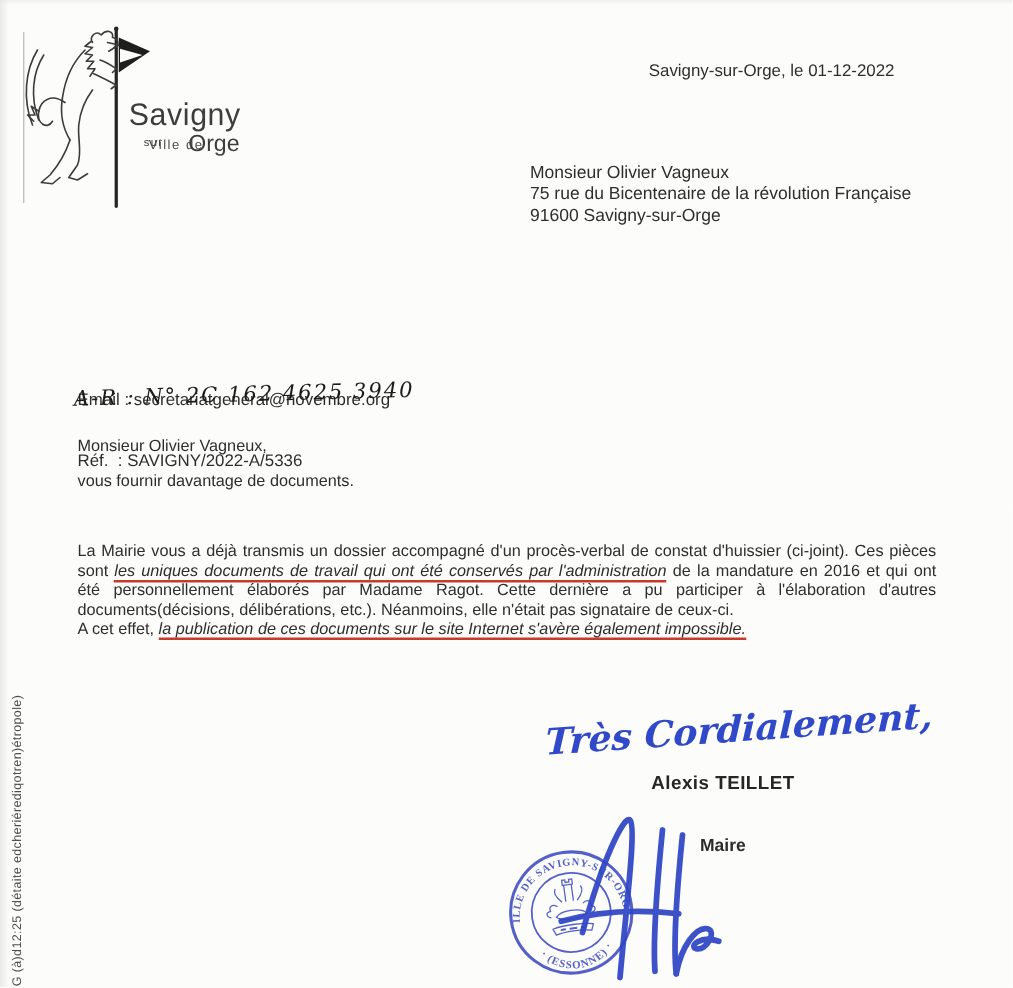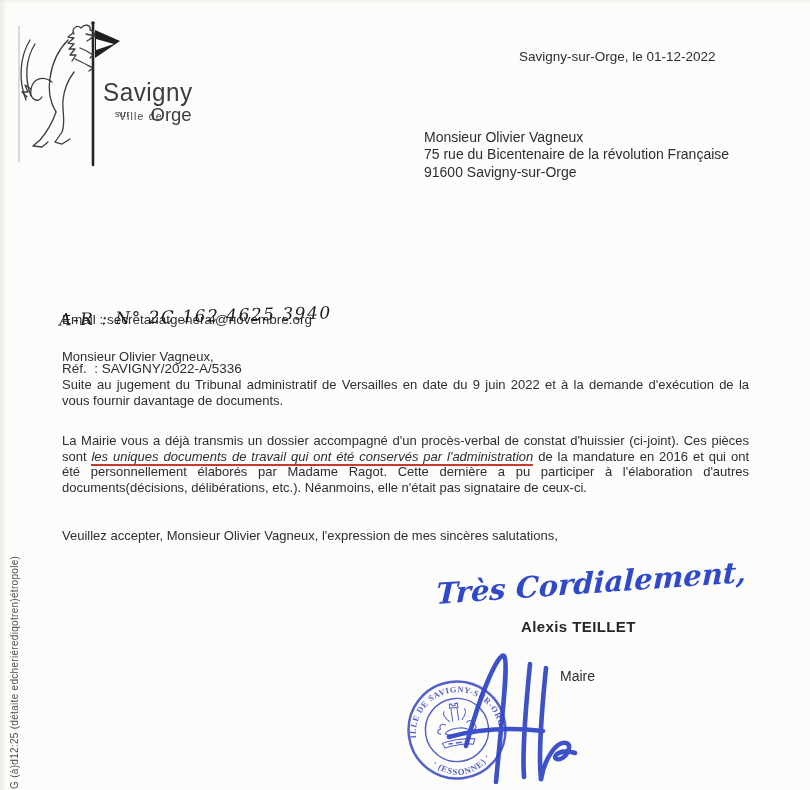--- a/index.html
+++ b/index.html
@@ -53,21 +53,21 @@
   .closing{left:62px;top:528px;font-size:13px;}
 
   
   .script-closing{
     left:436px;top:566px;
     font-family:"DejaVu Serif",serif;font-style:italic;font-weight:bold;
     font-size:29px;color:#2f49c9;transform:rotate(-4deg) skewX(-6deg);
     white-space:nowrap;
   }
   .sig-name{left:521px;top:618px;font-size:15px;font-weight:bold;letter-spacing:.4px;color:#262626;}
-  .sig-title{left:560px;top:668px;font-size:14px;font-weight:normal;color:#2c2c2c;}
+  .sig-title{left:560px;top:668px;font-size:14px;font-weight:bold;color:#2c2c2c;}
 
   .stamp-svg{left:406px;top:679px;width:102px;height:102px;transform:rotate(-8deg);opacity:.92;}
   .sig-scrawl{left:446px;top:644px;width:140px;height:146px;}
 
   
   .margin-note{
     left:9px;top:789px;width:212px;
     transform:rotate(-90deg);transform-origin:0 0;
     font-size:10px;letter-spacing:.3px;color:#3a3a3a;white-space:nowrap;opacity:.9;
   }
@@ -120,30 +120,29 @@
   </div>
 
   <div class="abs refs">
     <div>Email : secretariatgeneral@novembre.org</div>
     <div>Réf.  : SAVIGNY/2022-A/5336</div>
   </div>
   <div class="abs ar-hand">A-R : N° 2C 162 4625 3940</div>
 
   <div class="abs salutation">Monsieur Olivier Vagneux,</div>
   <div id="p1" class="abs bodyblock">
-      <div class="bline fill"><span>Suite au jugement du Tribunal administratif de Versailles en date du 9 juin 2022 et à la demande d'exécution de la</span></div>
       <div class="bline"><span>vous fournir davantage de documents.</span></div>
     </div>
   <div id="p2" class="abs bodyblock">
       <div class="bline fill"><span>La Mairie vous a déjà transmis un dossier accompagné d'un procès-verbal de constat d'huissier (ci-joint). Ces pièces</span></div>
       <div class="bline fill"><span>sont </span><span class="u-red">les uniques documents de travail qui ont été conservés par l'administration</span><span> de la mandature en 2016 et qui ont</span></div>
       <div class="bline fill"><span>été personnellement élaborés par Madame Ragot. Cette dernière a pu participer à l'élaboration d'autres</span></div>
       <div class="bline"><span>documents(décisions, délibérations, etc.). Néanmoins, elle n'était pas signataire de ceux-ci.</span></div>
+      <div class="bline"><span>A cet effet, </span><span class="u-red">la publication de ces documents sur le site Internet s'avère également impossible.</span></div>
     </div>
-  <div class="abs closing">Veuillez accepter, Monsieur Olivier Vagneux, l'expression de mes sincères salutations,</div>
 
   <div class="abs script-closing">Très Cordialement,</div>
   <div class="abs sig-name">Alexis TEILLET</div>
   <div class="abs sig-title">Maire</div>
 
   <svg class="abs stamp-svg" viewBox="0 0 100 100">
     <g stroke="#4553c6" fill="none" stroke-width="1">
       <circle cx="50" cy="50" r="47.5" stroke-width="2.4"></circle>
       <circle cx="50" cy="50" r="31" stroke-width="1.4"></circle>
 

